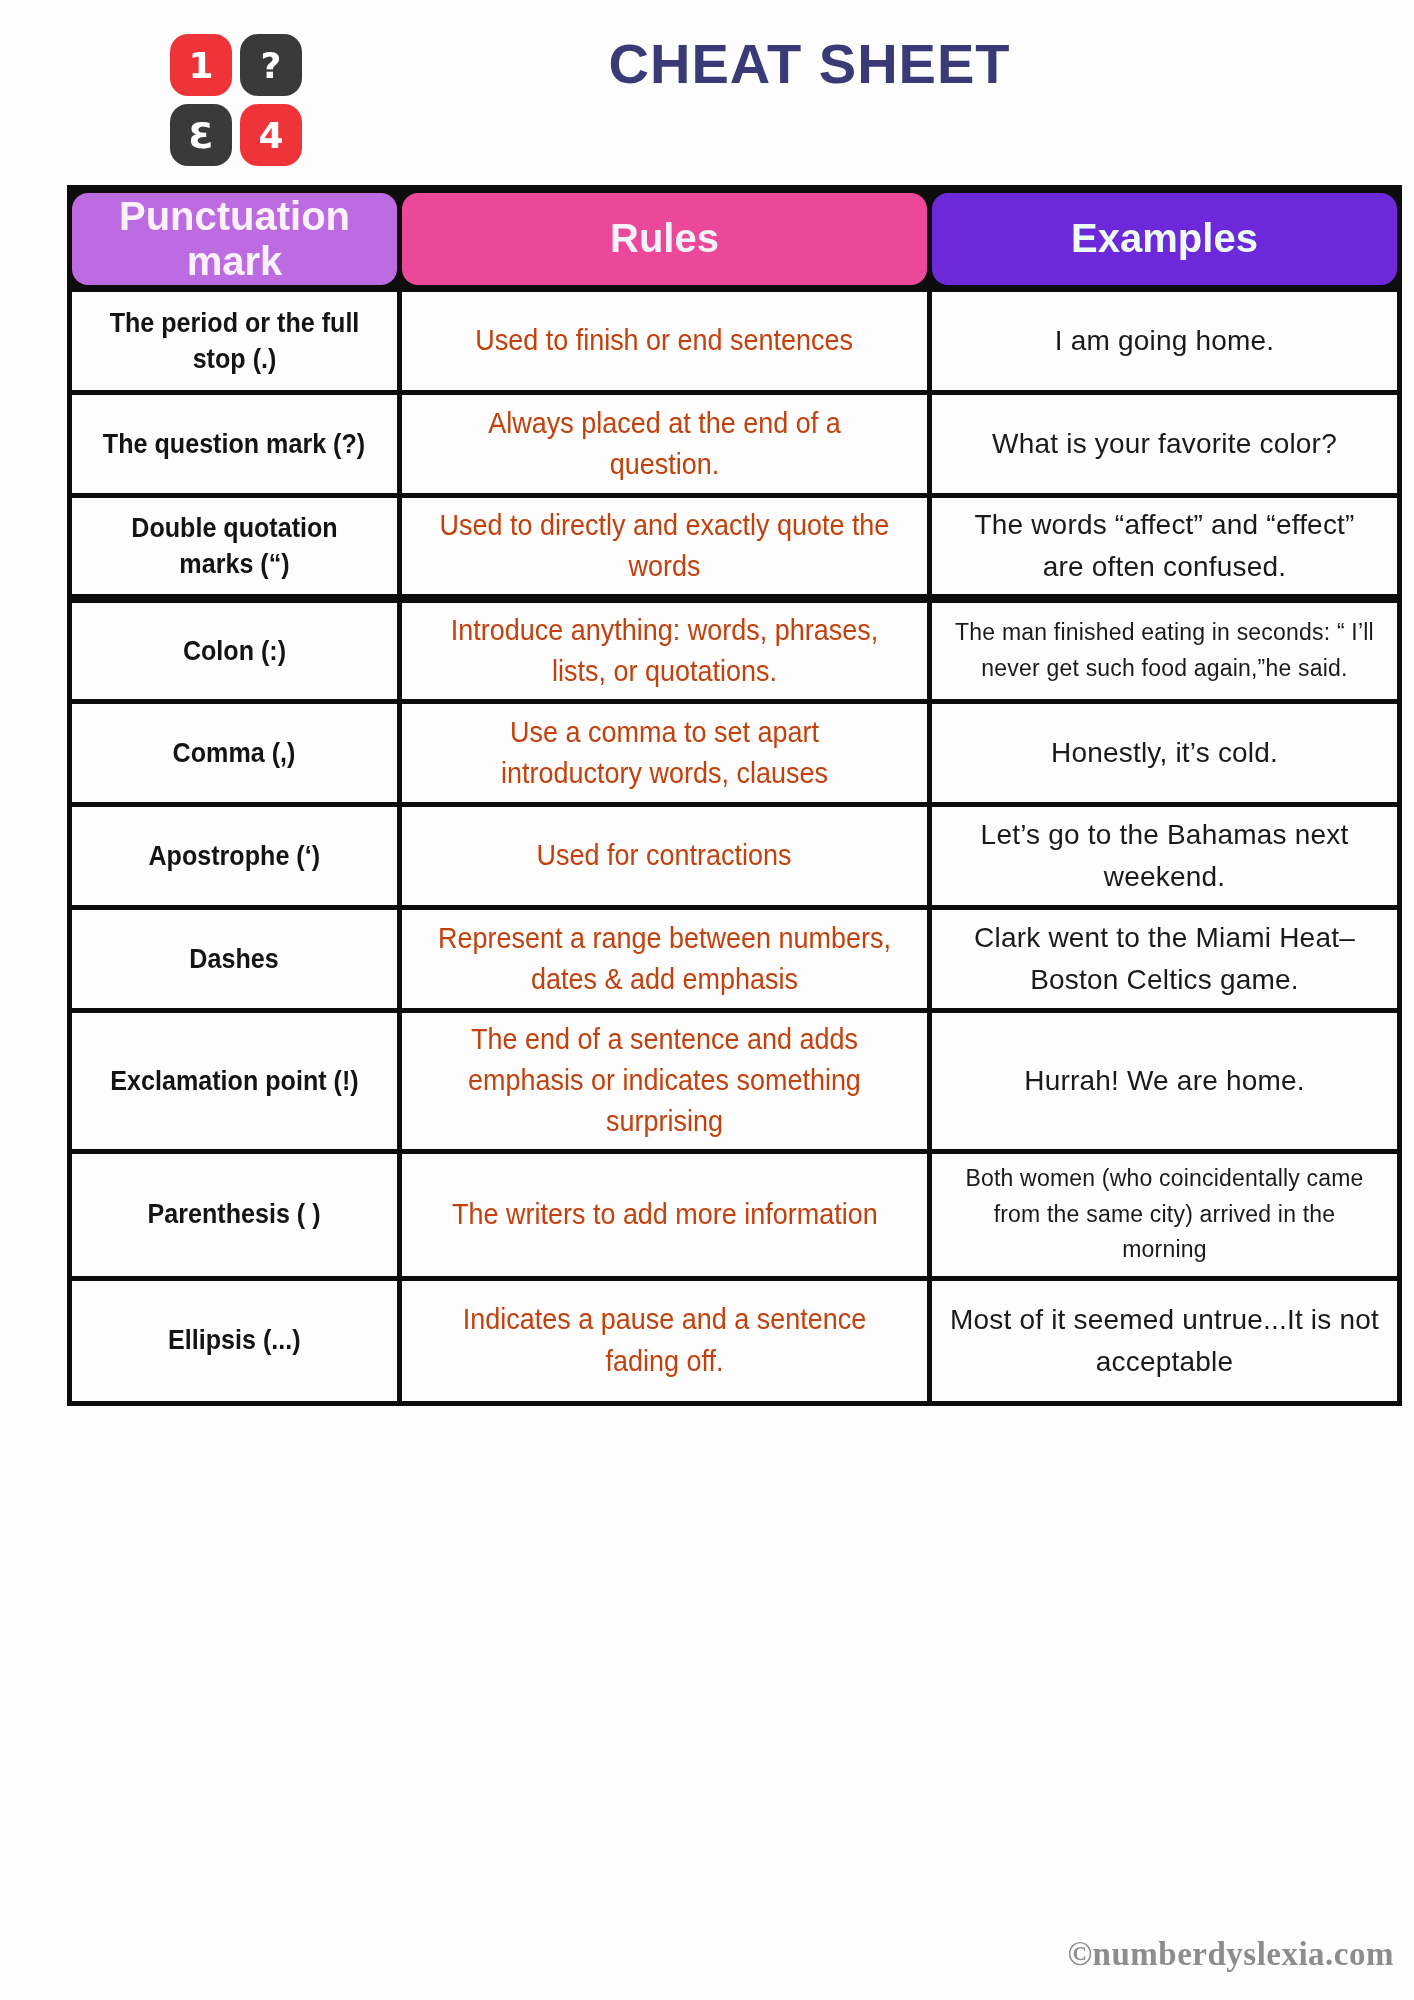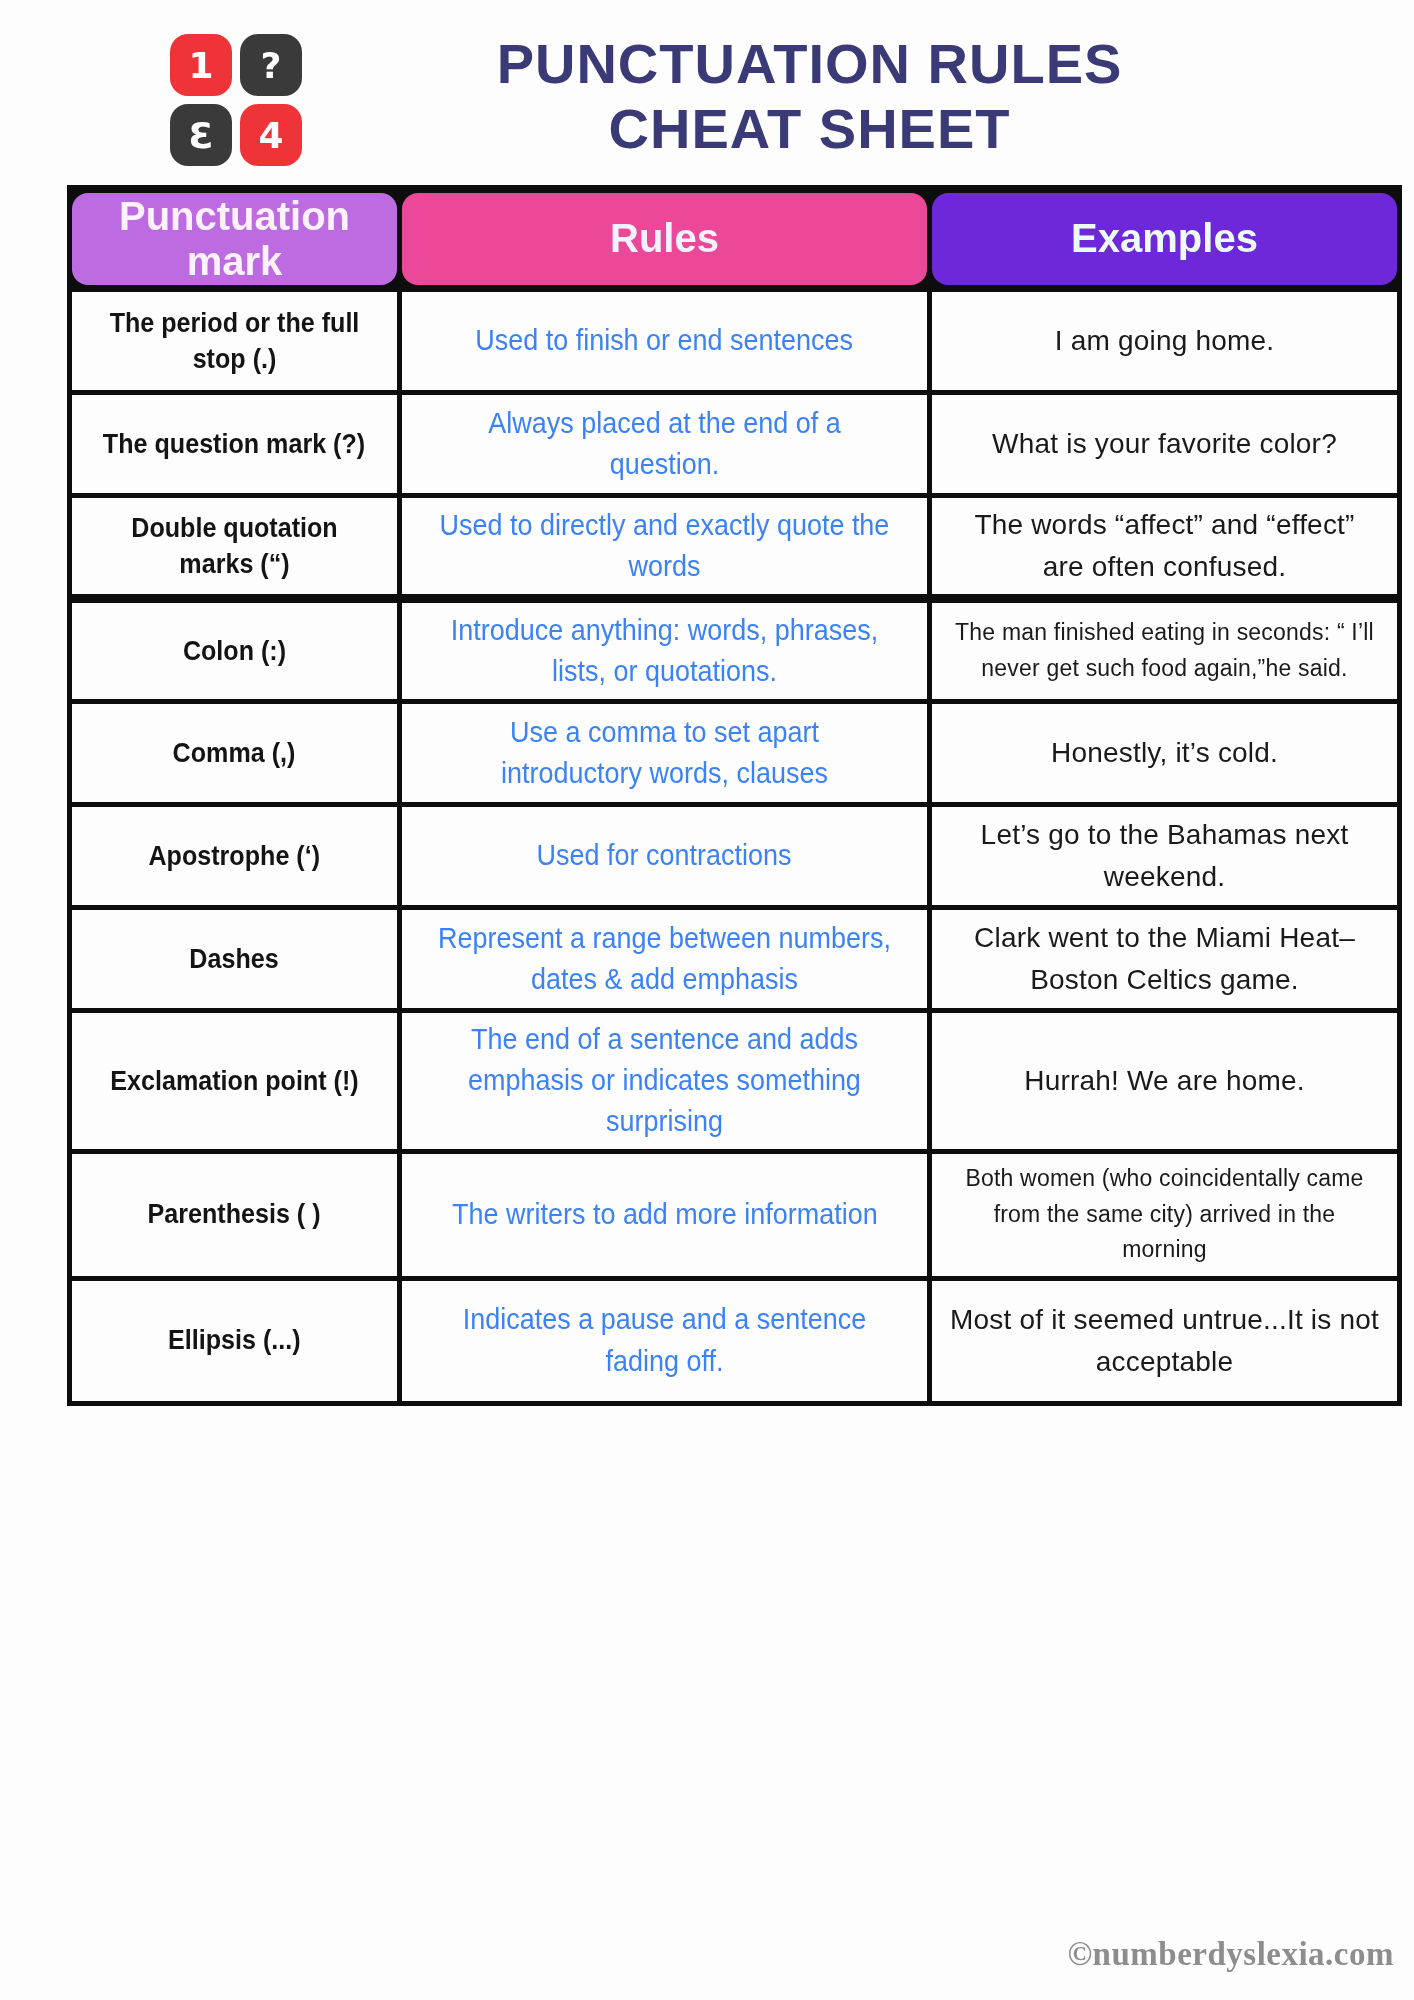--- a/index.html
+++ b/index.html
@@ -57,21 +57,21 @@
     border:5px solid #0d0d0d;
     background:#fdfdfd;
     text-align:center; vertical-align:middle;
     padding:6px 18px;
   }
   tr.h103 { height:103px; } tr.h137 { height:137px; }
   tr.h127 { height:127px; } tr.h125 { height:125px; }
   tr.thick td { border-top-width:9px; }
 
   td.mark { font-weight:bold; font-size:27px; line-height:1.35; }
-  td.rule { font-size:29px; line-height:1.42; color:#3b82f6; }
+  td.rule { font-size:29px; line-height:1.42; color:#c2410c; }
   td.mark .squeeze, td.rule .squeeze { display:inline-block; transform:scaleX(.93); }
   td.example { font-size:28px; line-height:1.5; letter-spacing:.2px; color:#1a1a1a;text-align:center; }
   td.example.small { font-size:23px; line-height:1.55; }
 
   
   .credit {
     position:absolute; top:1936px; right:20px;
     font-family:Liberation Serif, serif;
     font-size:33px; font-weight:bold; color:#8d8d8d; letter-spacing:.5px;
   }
@@ -82,21 +82,20 @@
 <div class="page">
 
   <div class="hdr">
     <div class="logo">
       <div class="tile red">1</div>
       <div class="tile dark">?</div>
       <div class="tile dark">Ɛ</div>
       <div class="tile red">4</div>
     </div>
     <div class="title">
-      <div>PUNCTUATION RULES</div>
       <div>CHEAT SHEET</div>
     </div>
   </div>
 
   <table class="sheet">
     <colgroup>
         <col class="c1">
         <col class="c2">
         <col class="c3">
       </colgroup>

